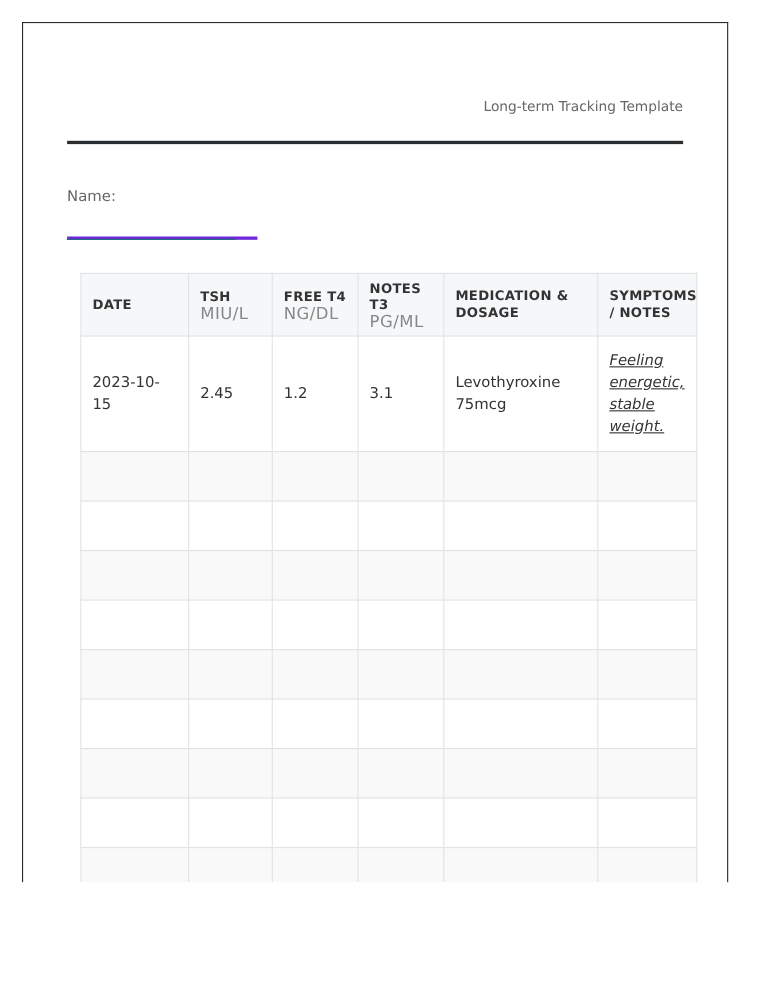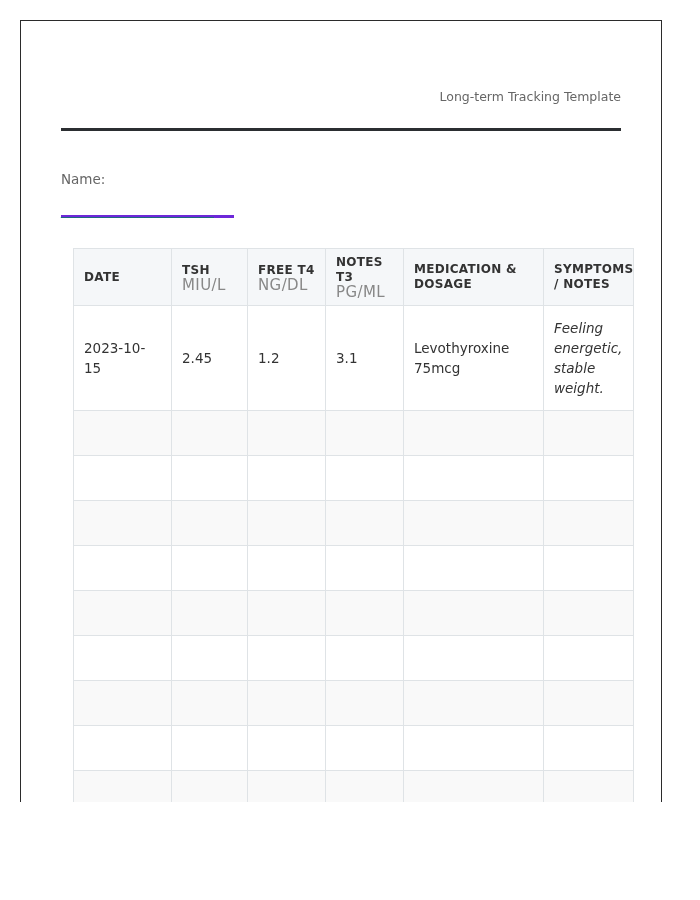--- a/index.html
+++ b/index.html
@@ -97,21 +97,21 @@
       line-height: 14px;
     }
     table.log td {
       font-size: 13.5px;
       color: #333;
       height: 45px;
       line-height: 20px;
     }
     tr.filled td { height: 105px; }
     tr.alt td { background: #f9f9f9; }
-    td.notes { font-style: italic; color: #777; }
+    td.notes { font-style: italic; color: #777; text-decoration: underline; }
   </style>
 </head>
 <body>
 
 <div class="page">
 
   <div class="header">
     <div class="subtitle">Long-term Tracking Template</div>
   </div>
 

